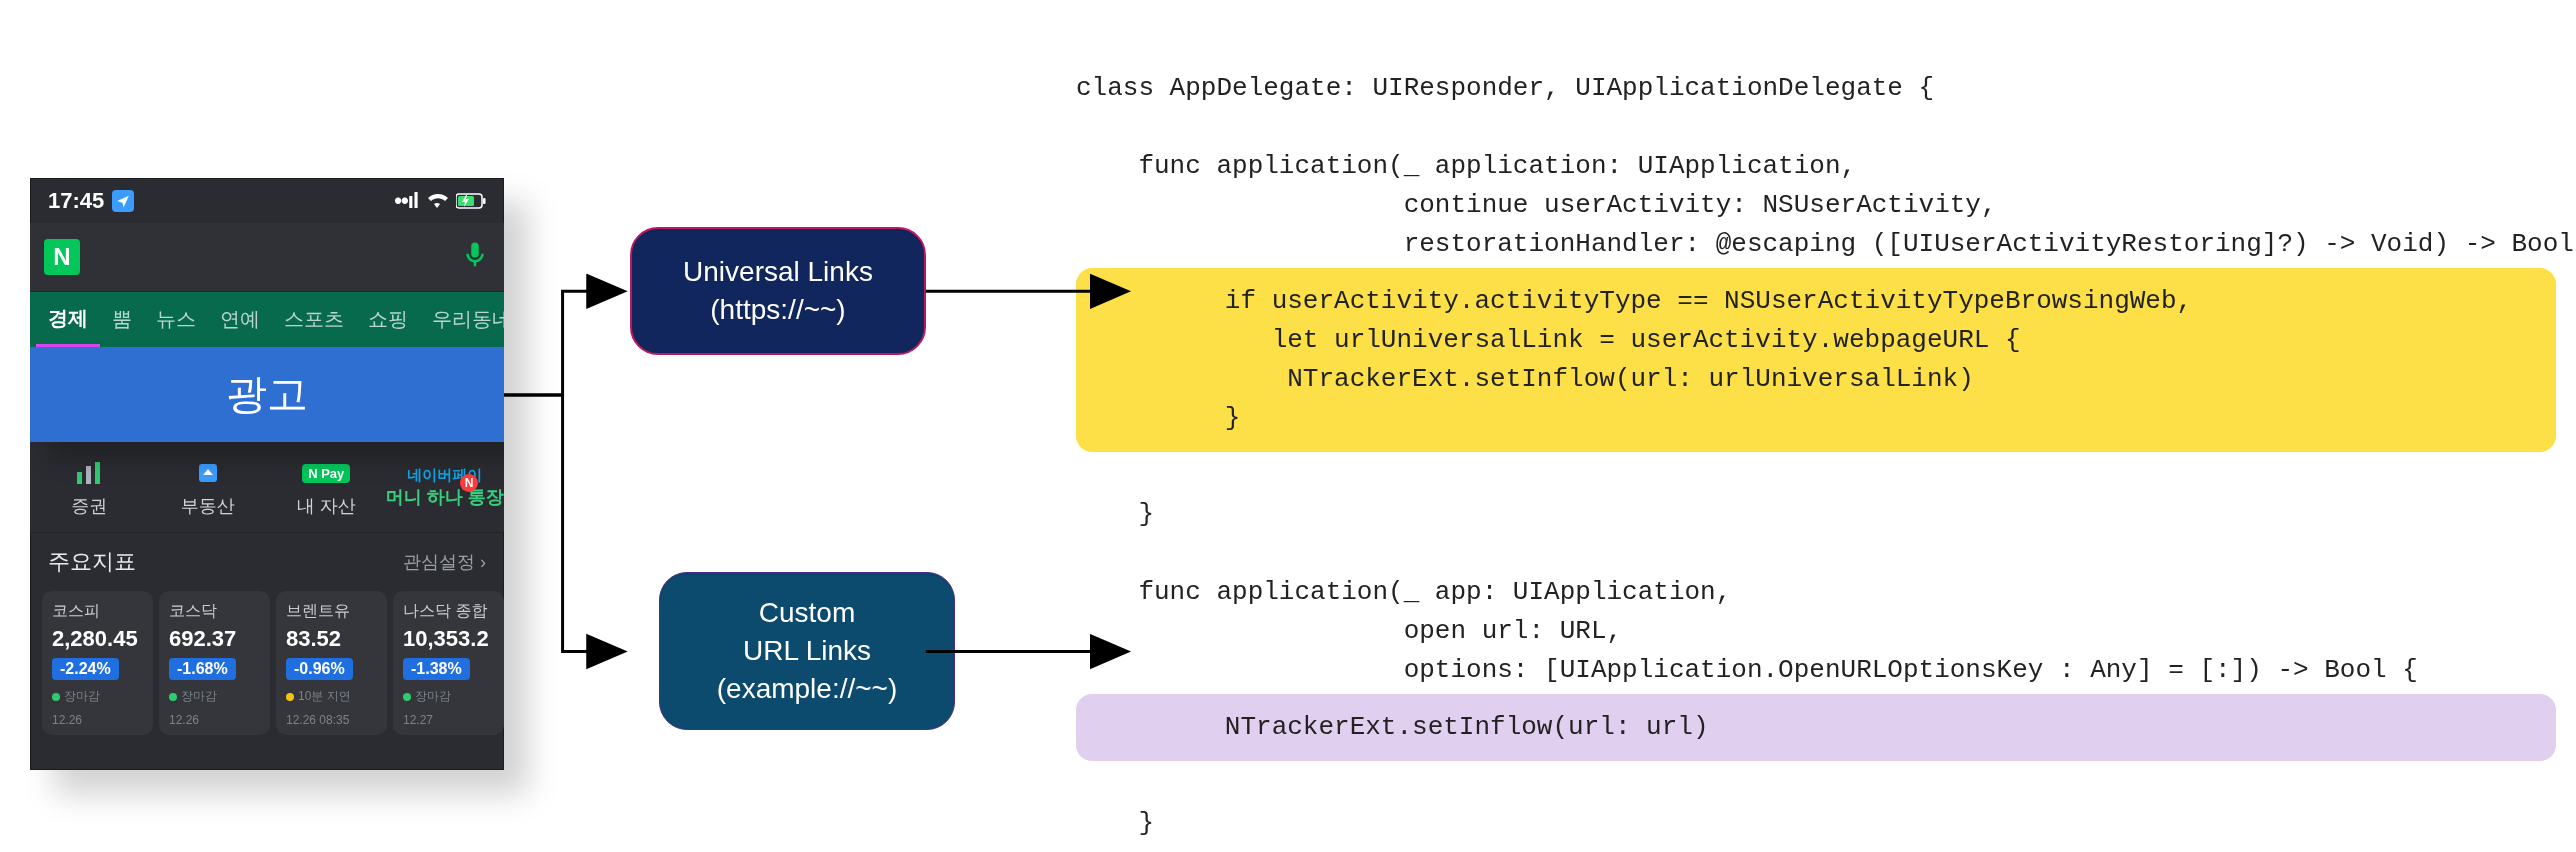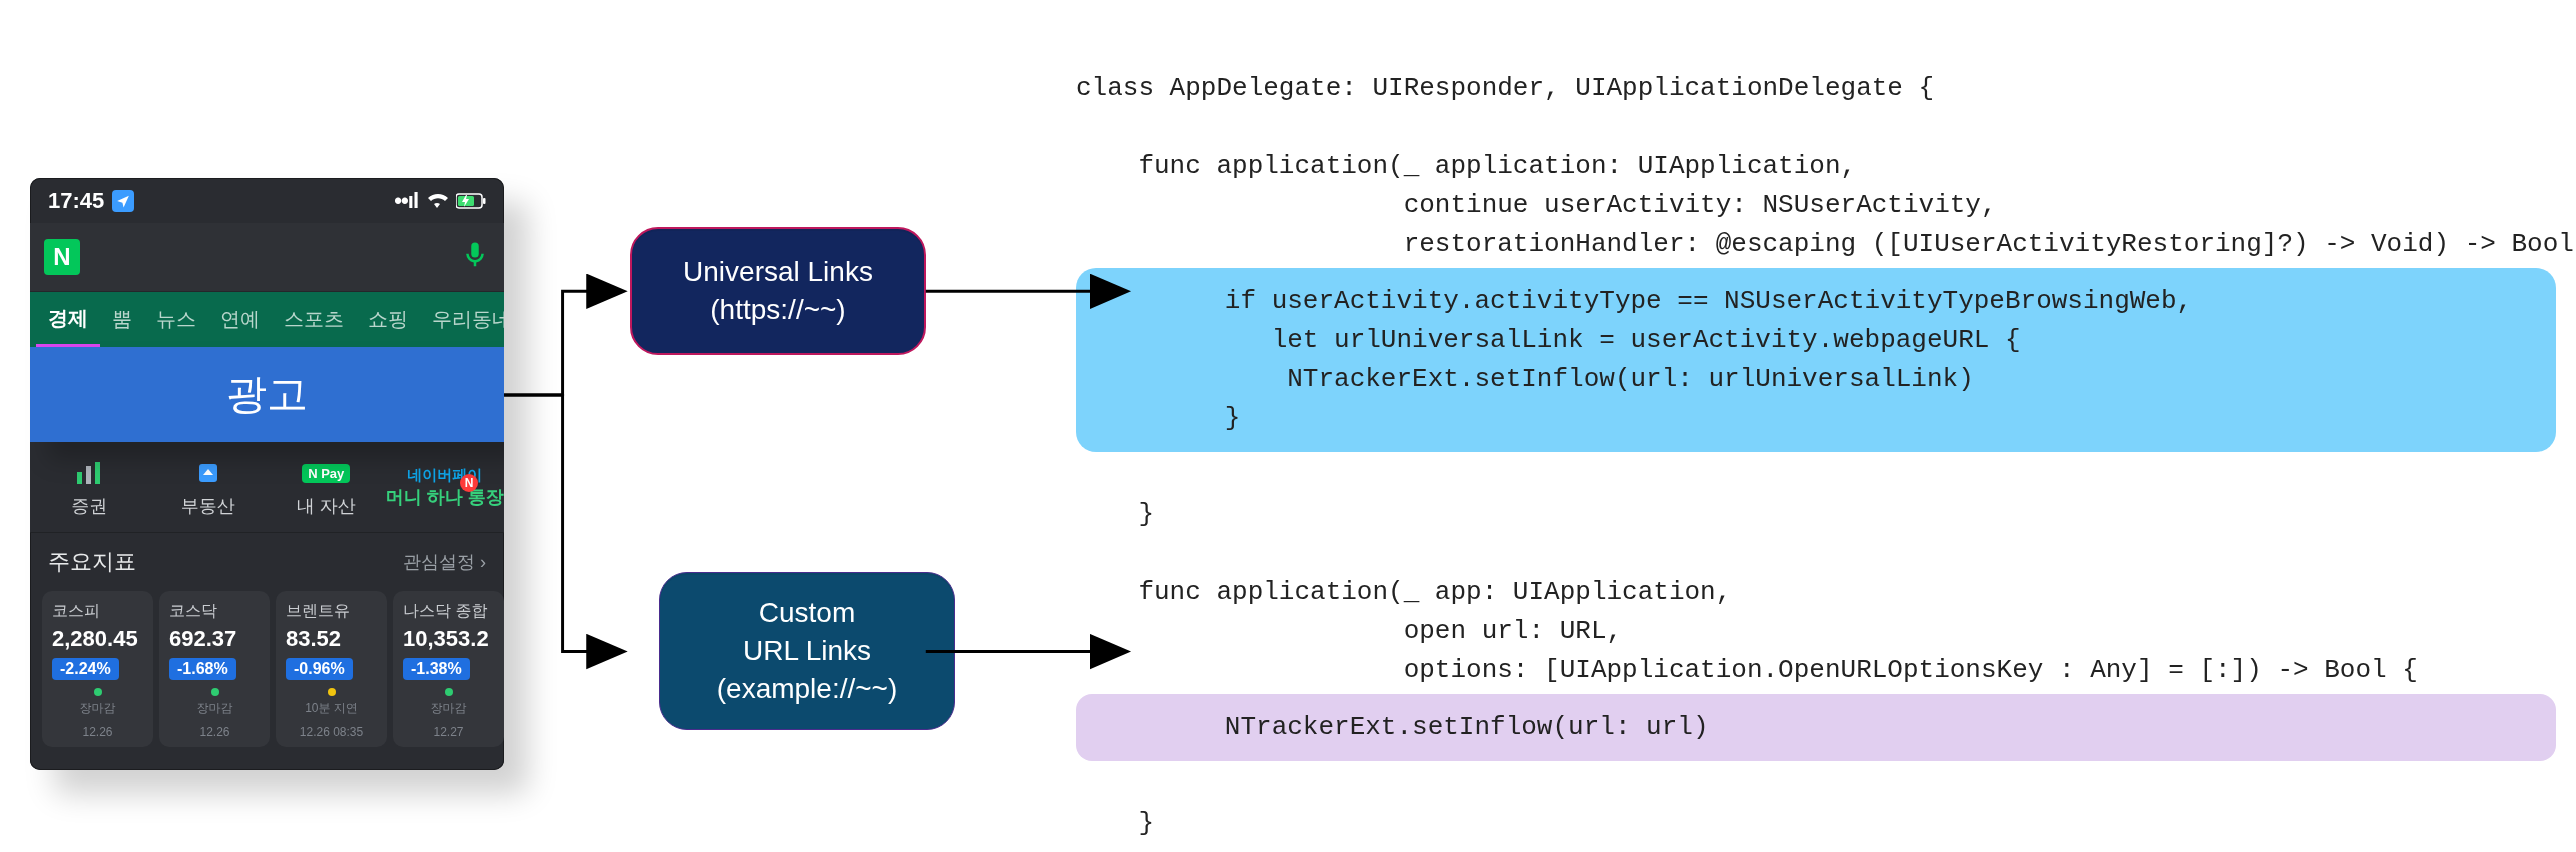--- a/index.html
+++ b/index.html
@@ -11,21 +11,21 @@
     position: relative;
     overflow: hidden;
   }
   .mono { font-family: "SFMono-Regular", Consolas, "Liberation Mono", Menlo, Courier, monospace; }
 
   
   .phone {
     position: absolute; left: 30px; top: 178px;
     width: 474px; height: 592px;
     background: #2a2c31; color: #e7e9ea;
-    border-radius: 10px; overflow: hidden;
+    border-radius: 0; overflow: hidden;
     box-shadow: 24px 24px 30px rgba(0,0,0,0.18), 0 0 0 1px #1b1c1f inset;
   }
   .statusbar {
     display: flex; justify-content: space-between; align-items: center;
     height: 45px; padding: 0 18px;
     font-size: 22px; font-weight: 600; color: #fff;
   }
   .status-left { display:flex; align-items:center; gap:8px; }
   .status-right { display:flex; align-items:center; gap:8px; letter-spacing:-1px; }
   .loc-dot { width:22px; height:22px; background:#3b9cff; border-radius:4px; display:flex; align-items:center; justify-content:center; font-size:14px; }
@@ -78,21 +78,21 @@
 
   .cards { display:flex; gap:6px; padding: 0 12px; }
   .mcard {
     flex:0 0 111px; background:#34363b; border-radius:10px;
     padding:10px 10px 8px; font-size:16px; color:#c9ccd0;
   }
   .mcard .nm { font-size:16px; margin-bottom:4px; }
   .mcard .val { font-size:22px; font-weight:700; color:#fff; margin-bottom:6px; }
   .mcard .pct { display:inline-block; padding:2px 8px; border-radius:4px; font-size:16px; color:#fff; font-weight:600; }
   .pct.blue { background:#1f6fe0; }
-  .mcard .foot { font-size:12px; color:#7d828a; margin-top:8px; display:flex; align-items:center; gap:4px;flex-direction:column; }
+  .mcard .foot { font-size:12px; color:#7d828a; margin-top:8px; display:flex; align-items:center; gap:4px; }
   .dot-green { width:8px; height:8px; background:#2ecc71; border-radius:50%; display:inline-block; }
   .dot-amber { width:8px; height:8px; background:#f1c40f; border-radius:50%; display:inline-block; }
 
   
   .bubble {
     position:absolute; width:296px; height:128px;
     border-radius:28px; color:#fff;
     display:flex; flex-direction:column; align-items:center; justify-content:center;
     font-size:28px; line-height:1.35;
     box-shadow: 0 2px 0 rgba(0,0,0,0.05) inset;
@@ -103,21 +103,21 @@
   
   .code {
     position:absolute; left:1076px; top:30px; right:20px;
     font-size:26px; line-height:1.5; white-space:pre;
     color:#222;
   }
   .hl {
     display:block; border-radius:16px; padding:14px 24px;
     margin: 4px 0;
   }
-  .hl.blue   { background:#7dd3fc;border-radius:20px; }
+  .hl.blue   { background:#fde047; }
   .hl.lilac  { background:#e1cff0; }
 
   
   svg.wires { position:absolute; left:0; top:0; width:2576px; height:853px; pointer-events:none; }
 </style>
 </head>
 <body>
 
 <div class="phone">
   <div class="statusbar">

